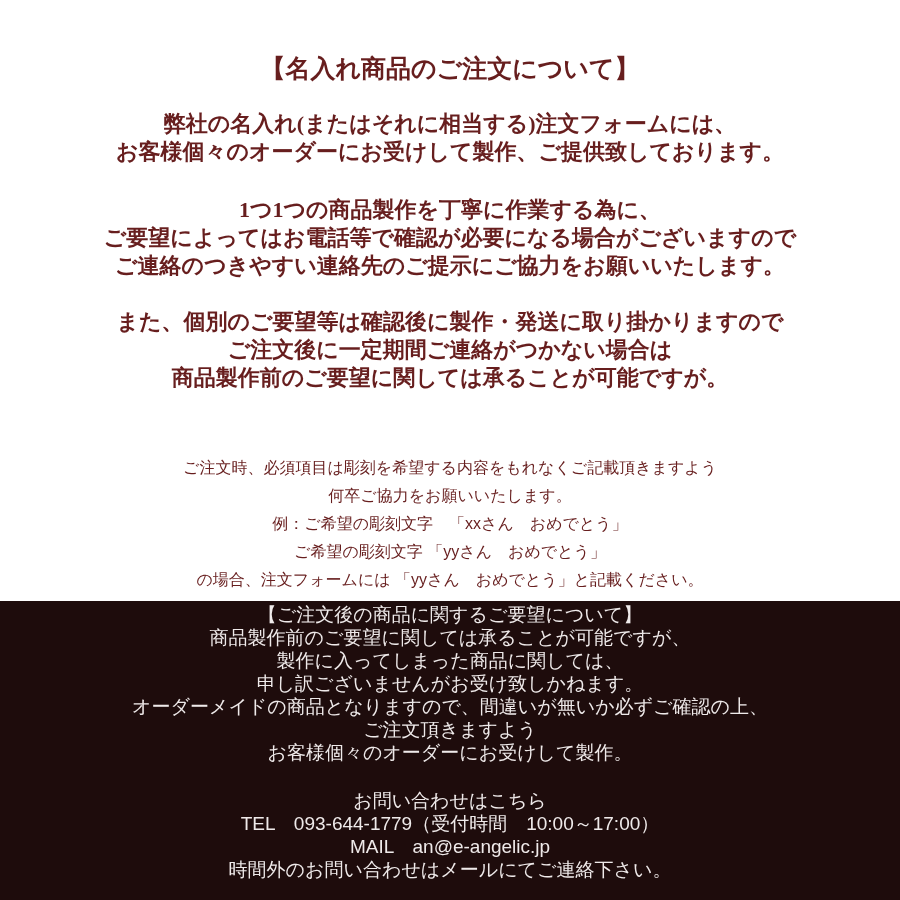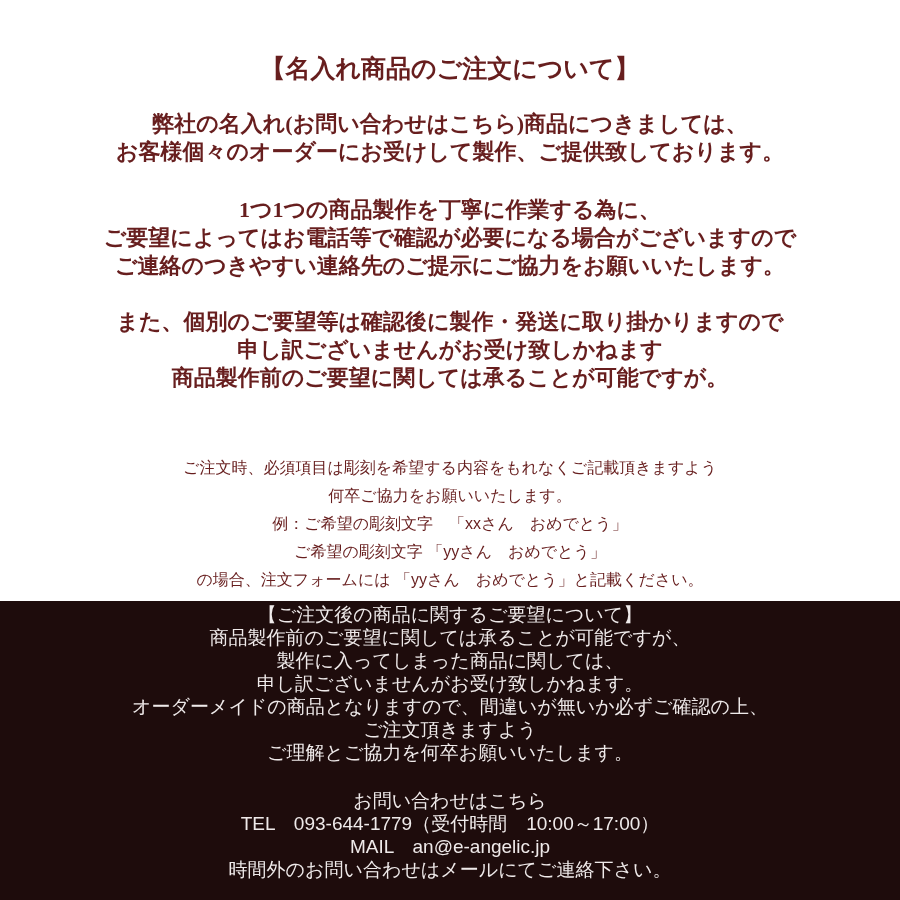--- a/index.html
+++ b/index.html
@@ -71,33 +71,33 @@
 </style>
 </head>
 <body>
 
 <div class="canvas">
 
   <div class="top-section">
     <h1 class="notice-title">【名入れ商品のご注文について】</h1>
 
     <p class="para para-1">
-      <span class="line">弊社の名入れ(お問い合わせはこちら)商品につきましては、</span>
+      <span class="line">弊社の名入れ(またはそれに相当する)注文フォームには、</span>
       <span class="line">お客様個々のオーダーにお受けして製作、ご提供致しております。</span>
     </p>
 
     <p class="para para-2">
       <span class="line">1つ1つの商品製作を丁寧に作業する為に、</span>
       <span class="line">ご要望によってはお電話等で確認が必要になる場合がございますので</span>
       <span class="line">ご連絡のつきやすい連絡先のご提示にご協力をお願いいたします。</span>
     </p>
 
     <p class="para para-3">
       <span class="line">また、個別のご要望等は確認後に製作・発送に取り掛かりますので</span>
-      <span class="line">申し訳ございませんがお受け致しかねます</span>
+      <span class="line">ご注文後に一定期間ご連絡がつかない場合は</span>
       <span class="line">商品製作前のご要望に関しては承ることが可能ですが。</span>
     </p>
   </div>
 
   <div class="engraving-note">
     <span class="line">ご注文時、必須項目は彫刻を希望する内容をもれなくご記載頂きますよう</span>
     <span class="line">何卒ご協力をお願いいたします。</span>
     <span class="line">例：ご希望の彫刻文字　「xxさん　おめでとう」</span>
     <span class="line">ご希望の彫刻文字 「yyさん　おめでとう」</span>
     <span class="line">の場合、注文フォームには 「yyさん　おめでとう」と記載ください。</span>
@@ -105,21 +105,21 @@
 
   <div class="band">
     <h2 class="band-title">【ご注文後の商品に関するご要望について】</h2>
 
     <div>
       <span class="line">商品製作前のご要望に関しては承ることが可能ですが、</span>
       <span class="line">製作に入ってしまった商品に関しては、</span>
       <span class="line">申し訳ございませんがお受け致しかねます。</span>
       <span class="line">オーダーメイドの商品となりますので、間違いが無いか必ずご確認の上、</span>
       <span class="line">ご注文頂きますよう</span>
-      <span class="line">ご理解とご協力を何卒お願いいたします。</span>
+      <span class="line">お客様個々のオーダーにお受けして製作。</span>
     </div>
 
     <div class="contact-block">
       <span class="line">お問い合わせはこちら</span>
       <span class="line">TEL　093-644-1779（受付時間　10:00～17:00）</span>
       <span class="line">MAIL　an@e-angelic.jp</span>
       <span class="line">時間外のお問い合わせはメールにてご連絡下さい。</span>
     </div>
   </div>
 

